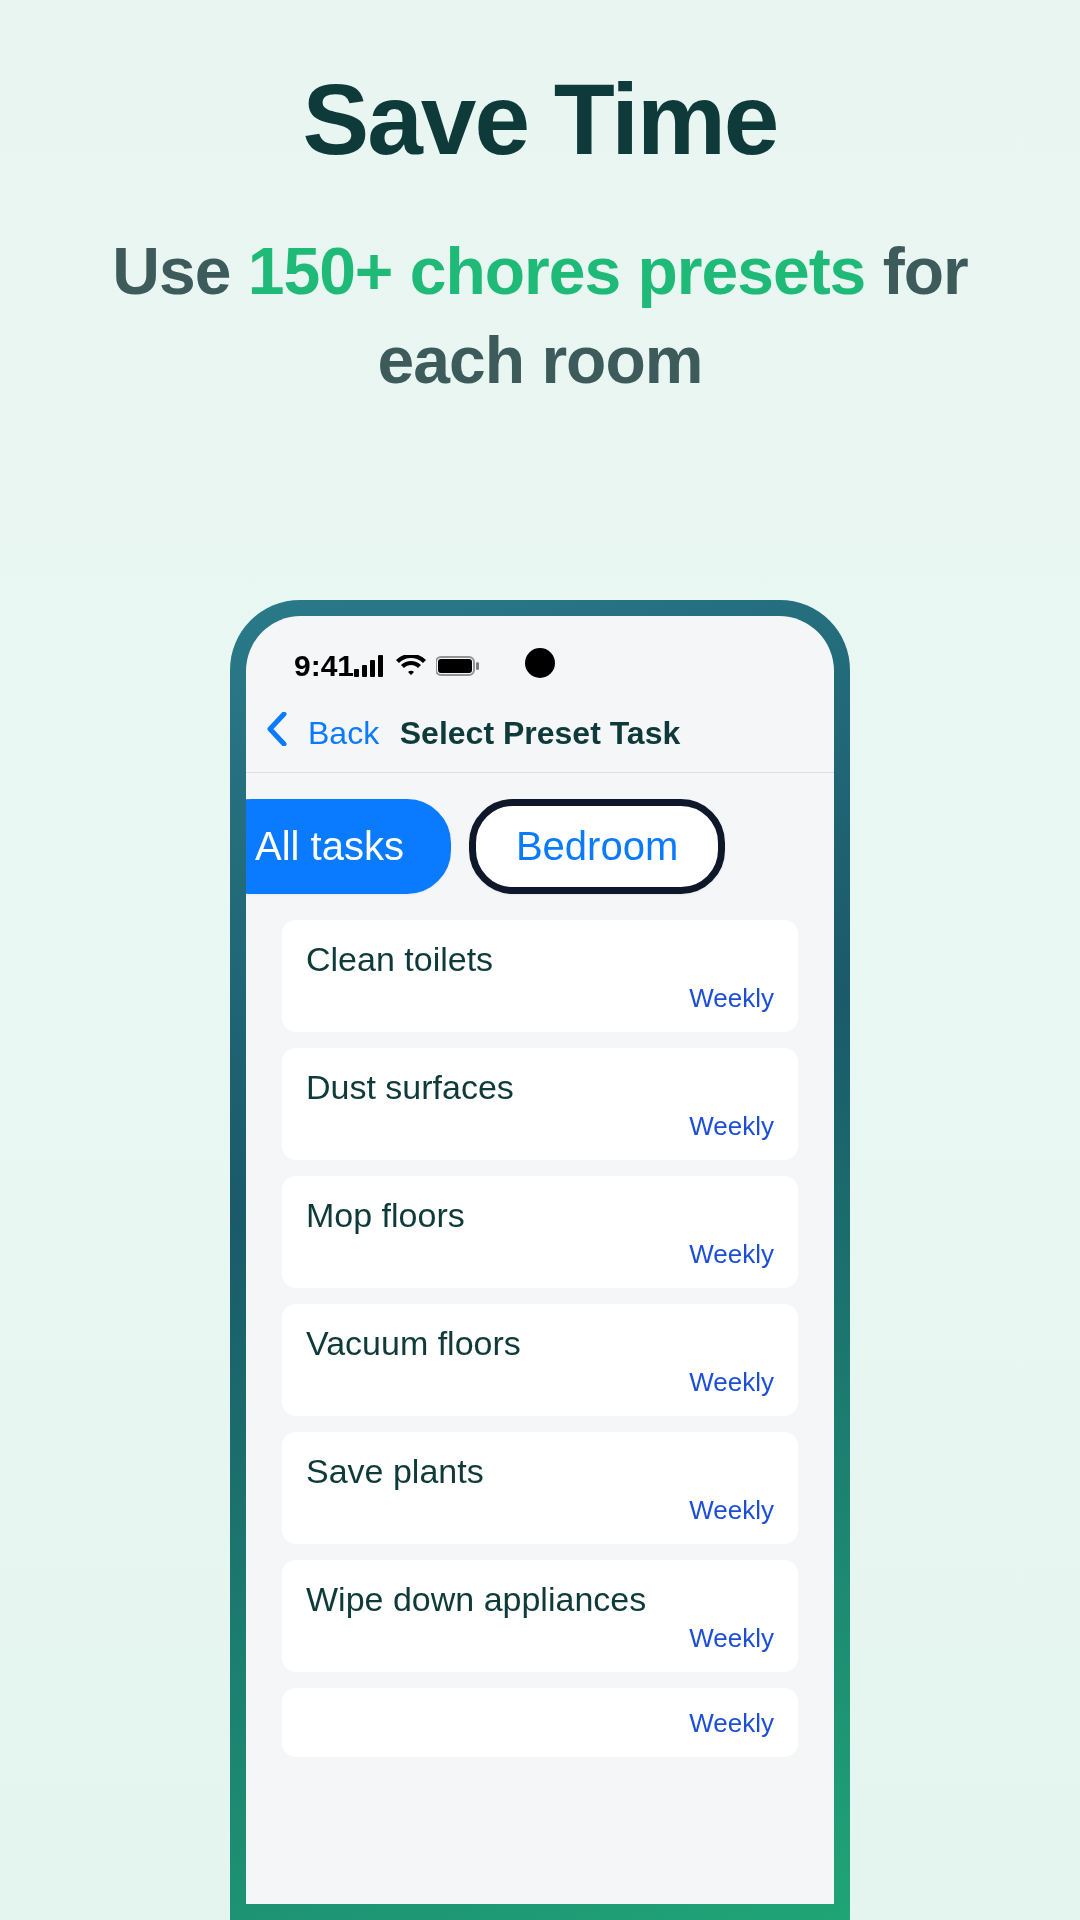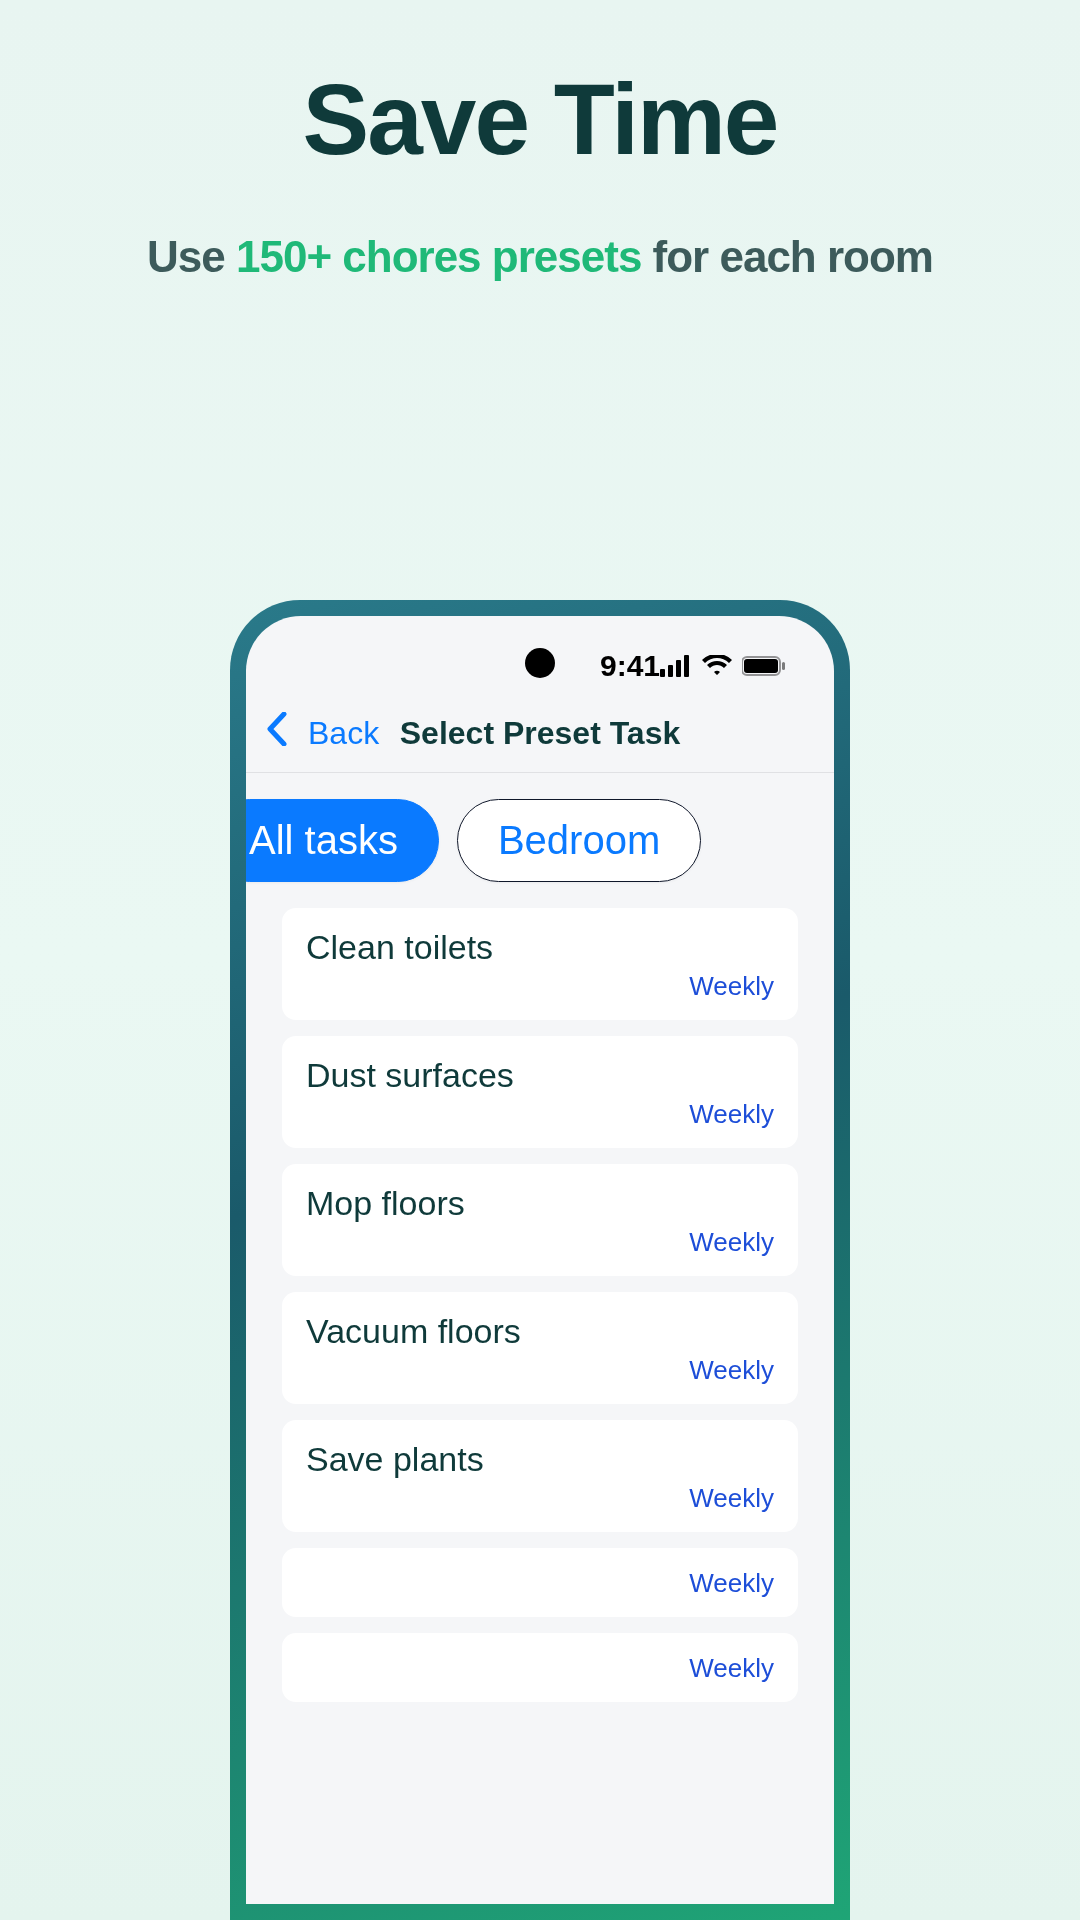--- a/index.html
+++ b/index.html
@@ -15,21 +15,21 @@
       text-align: center;
       padding-top: 62px;
       font-size: 100px;
       font-weight: 800;
       color: #0f3a3a;
       letter-spacing: -2px;
     }
     .subhead {
       text-align: center;
       padding: 50px 40px 0;
-      font-size: 44px;
+      font-size: 66px;
       font-weight: 600;
       line-height: 1.35;
       color: #3d5b5b;
       letter-spacing: -1px;
     }
     .subhead .accent { color: #1fb978; font-weight: 700; }
 
     .phone {
       position: absolute;
       left: 50%;
@@ -54,21 +54,21 @@
       top: 32px;
       left: 50%;
       transform: translateX(-50%);
       width: 30px;
       height: 30px;
       background: #000;
       border-radius: 50%;
     }
     .statusbar {
       display: flex;
-      justify-content: flex-end;
+      justify-content: flex-start;
       align-items: center;
       padding: 30px 48px 0;
       height: 70px;
       font-weight: 700;
       font-size: 30px;
       color: #000;
     }
     .status-icons { display: flex; gap: 10px; align-items: center; }
     .signal-icon, .wifi-icon, .battery-icon { display: inline-block; }
     .signal-icon svg, .wifi-icon svg, .battery-icon svg { display: block; }
@@ -102,21 +102,21 @@
       gap: 18px;
       padding: 26px 0 26px 0;
       margin-left: -38px;
       overflow: visible;
     }
     .chip {
       padding: 18px 40px;
       border-radius: 44px;
       font-size: 40px;
       font-weight: 500;
-      border: 1px solid #0f172a;
+      border: 7px solid #0f172a;
       background: #fff;
       color: #0a7aff;
       white-space: nowrap;
       box-shadow: 0 1px 3px rgba(0,0,0,0.05);
     }
     .chip.active {
       background: #0a7aff;
       color: #fff;
       border-color: #0a7aff;
     }
@@ -214,20 +214,21 @@
         </div>
         <div class="task">
           <div class="task-title">Vacuum floors</div>
           <div class="task-freq">Weekly</div>
         </div>
         <div class="task">
           <div class="task-title">Save plants</div>
           <div class="task-freq">Weekly</div>
         </div>
         <div class="task">
+          <div class="task-title">Wipe down appliances</div>
           <div class="task-freq">Weekly</div>
         </div>
         <div class="task">
           <div class="task-freq">Weekly</div>
         </div>
       </div>
 
   </div>
 </div>
 

